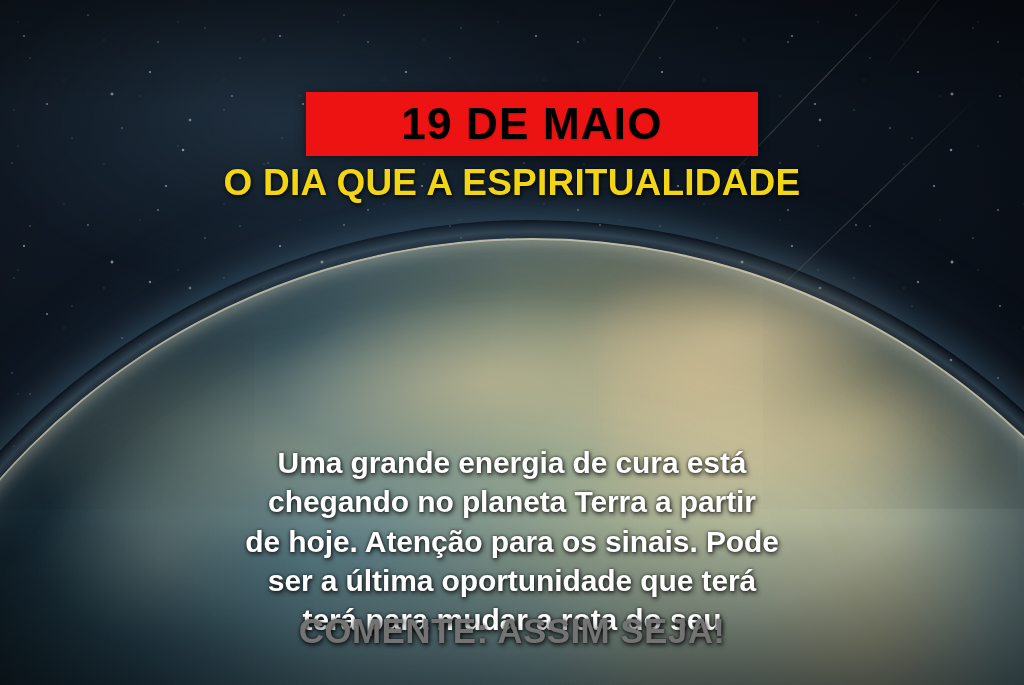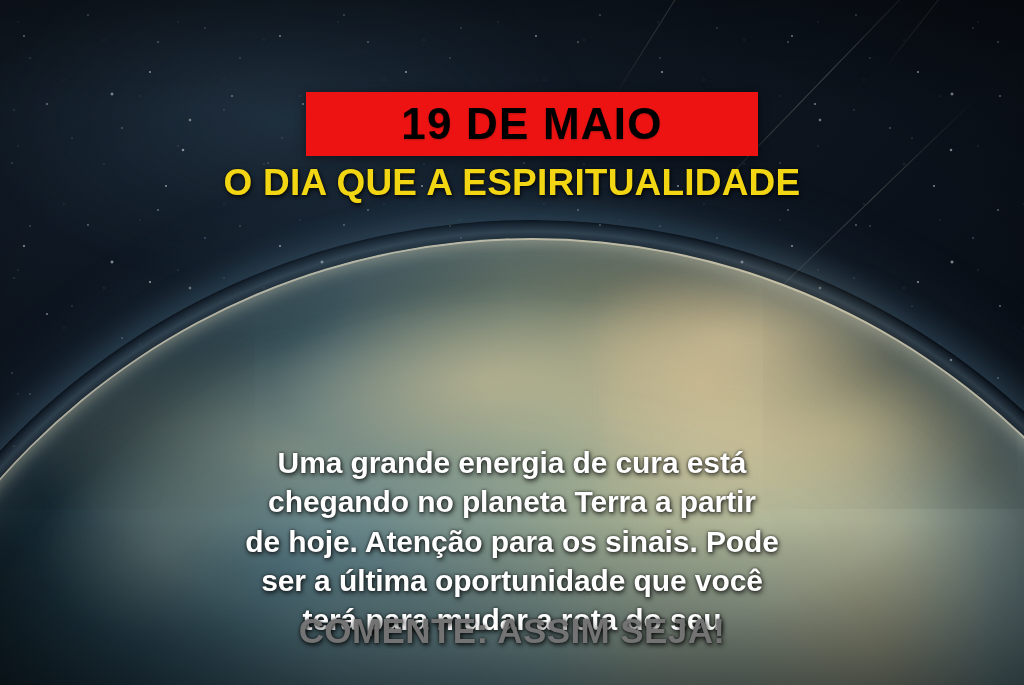--- a/index.html
+++ b/index.html
@@ -348,21 +348,21 @@
     </div>
 
     <div class="headline">
       <span class="headline-line">O DIA QUE A ESPIRITUALIDADE</span>
     </div>
 
     <div class="body-text">
       <span class="body-line">Uma grande energia de cura está</span>
       <span class="body-line">chegando no planeta Terra a partir</span>
       <span class="body-line">de hoje. Atenção para os sinais. Pode</span>
-      <span class="body-line">ser a última oportunidade que você</span>
+      <span class="body-line">ser a última oportunidade que terá</span>
       <span class="body-line">terá para mudar a rota do seu</span>
     </div>
 
     <div class="cta">
       <span>COMENTE: ASSIM SEJA!</span>
     </div>
 
   </div>
 </div>
 

